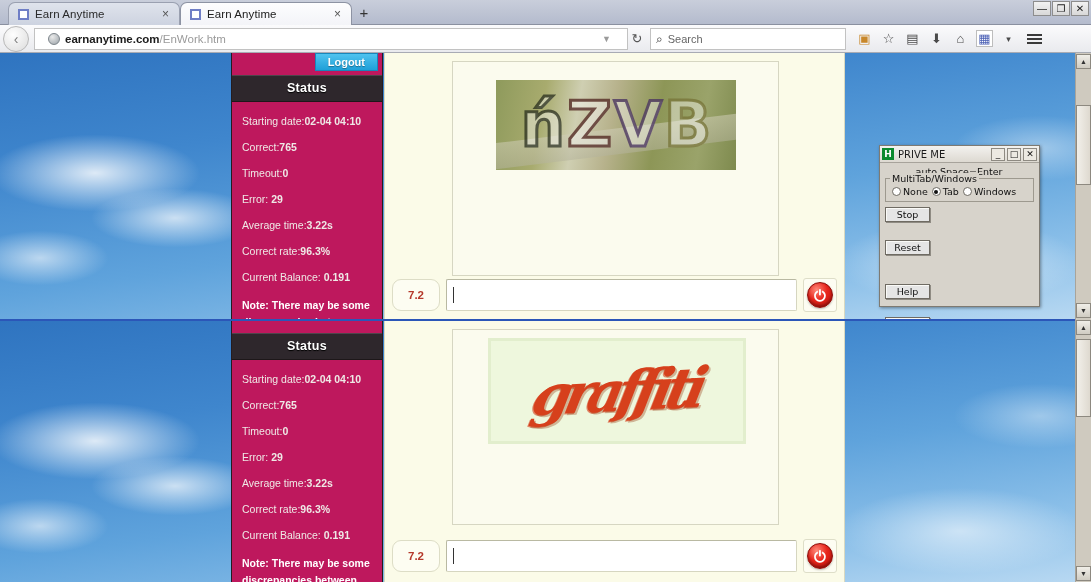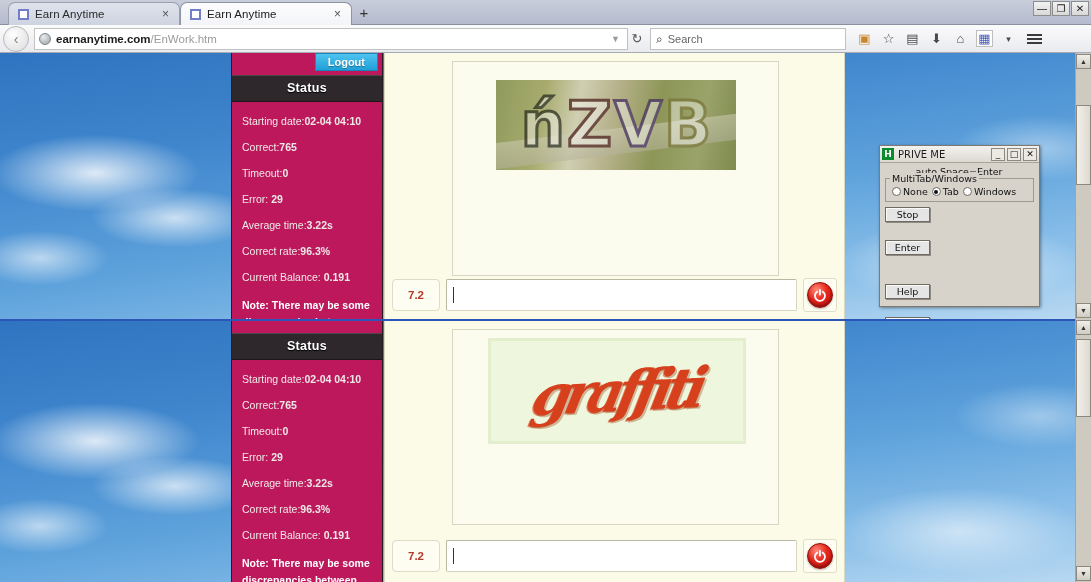--- a/index.html
+++ b/index.html
@@ -70,21 +70,21 @@
   .navbtn-back {
     width: 26px; height: 26px; margin-left: 3px; border-radius: 50%;
     background: radial-gradient(circle at 38% 32%, #fefefe, #dcdcdc);
     border: 1px solid #b8b8b8;
     display: flex; align-items: center; justify-content: center;
     color: #7d7d7d; font-size: 14px;
   }
   .urlbar {
     flex: 0 0 auto; width: 594px; height: 22px; margin-left: 5px;
     background: #fff; border: 1px solid #c2c2c2;
-    display: flex; align-items: center; padding: 0 4px; gap: 5px;
+    display: flex; align-items: center; padding: 0 13px; gap: 5px;
   }
   .globe {
     width: 12px; height: 12px; border-radius: 50%;
     background: radial-gradient(circle at 35% 30%, #eaeaea, #9aa2a8);
     border: 1px solid #7d858b; flex: 0 0 12px;
   }
   .url-text { font-size: 11.5px; color: #9b9b9b; white-space: nowrap; }
   .url-text b { color: #1b1b1b; font-weight: bold; }
   .url-drop { margin-left: auto; color: #9a9a9a; font-size: 9px; padding-right: 3px; }
   .reload { width: 18px; text-align: center; color: #555; font-size: 13px; }
@@ -206,21 +206,21 @@
     text-shadow: 2px 2px 0 rgba(150,60,20,.35), -1px 1px 0 rgba(214,64,28,.6);
   }
 
   .inputrow {
     position: absolute; left: 1px; right: 1px; bottom: 6px; height: 40px;
     display: flex; align-items: center; gap: 6px; padding: 0 6px;
   }
   .frame.f1 .inputrow { bottom: 4px; }
   .num-box {
     width: 48px; height: 32px; background: #fdfdf2;
-    border: 1px solid #ddddc6; border-radius: 4px;
+    border: 1px solid #ddddc6; border-radius: 9px;
     display: flex; align-items: center; justify-content: center;
     font-size: 11.5px; font-weight: bold; color: #b5392b;
   }
   .answer-input {
     flex: 1 1 auto; height: 32px; background: #ffffff;
     border: 1px solid #d6d6c0; border-top-color: #b9b9a2; border-left-color: #b9b9a2;
     border-radius: 2px; padding: 0 6px;
     font-size: 12px; color: #222;
     display: flex; align-items: center;
   }
@@ -445,21 +445,21 @@
               <label class="radio-item">
                 <span class="rdot"></span>
                 <span>Windows</span>
               </label>
             </div>
           </div>
           <div class="prive-main">
             <div class="btncol">
               <div class="bgrp">
                 <div class="pbtn">Stop</div>
-                <div class="pbtn">Enter</div>
+                <div class="pbtn">Reset</div>
               </div>
               <div class="bgrp">
                 <div class="pbtn">Help</div>
                 <div class="pbtn">About</div>
               </div>
             </div>
           </div>
         </div>
       </div>
     </div>

